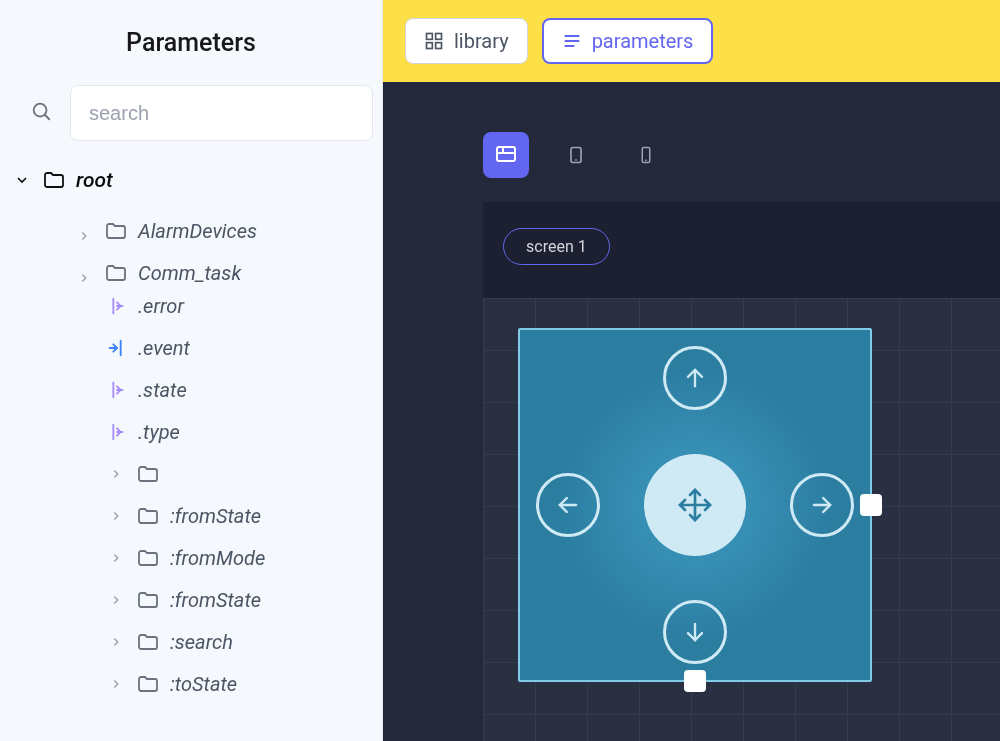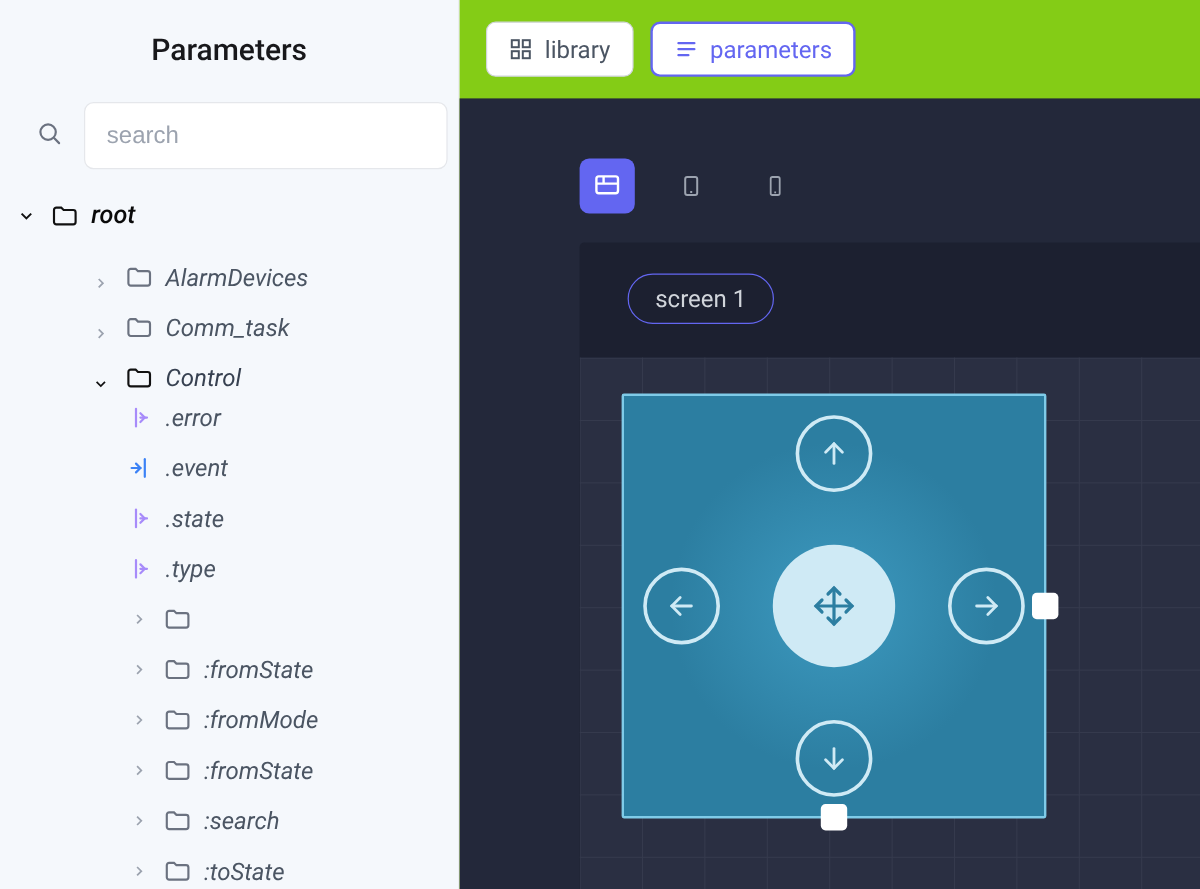--- a/index.html
+++ b/index.html
@@ -65,21 +65,21 @@
   .tree-row.control .lbl { color:#374151; font-size:20px; }
   .param-icon.output { color:#a78bfa; }
   .param-icon.input  { color:#3b82f6; }
 
   
   .right {
     flex: 1;
     height: 100%;
     display: flex;
     flex-direction: column;
-    background: #84cc16;
+    background: #fde047;
   }
   .toolbar {
     height: 82px;
     display: flex;
     align-items: center;
     gap: 14px;
     padding-left: 22px;
     border-bottom: 1px solid transparent;
   }
   .btn {
@@ -128,26 +128,26 @@
   .stage {
     position:absolute;
     left:100px; top:120px;
     right:0; bottom:0;
     background:#1c2030;
     border-top-left-radius:4px;
     overflow:hidden;
   }
   .screen-pill {
     position:absolute;
-    left:40px; top:26px;
+    left:20px; top:26px;
     border:1.5px solid #6366f1;
     color:#d1d5db;
     border-radius:999px;
     padding:8px 22px;
-    font-size:20px;
+    font-size:16px;
   }
   .grid-area {
     position:absolute;
     left:0; top:96px; right:0; bottom:0;
     background:
       linear-gradient(#353a4d 1px, transparent 1px) 0 0 / 52px 52px,
       linear-gradient(90deg, #353a4d 1px, transparent 1px) 0 0 / 52px 52px,
       #2a2f42;
   }
   .widget {
@@ -233,33 +233,20 @@
             </svg>
         </span>
         <span class="folder">
           <svg width="24" height="24" viewBox="0 0 24 24" fill="none" stroke="currentColor" stroke-width="1.8">
               <path d="M3 7a2 2 0 0 1 2-2h4l2 2h8a2 2 0 0 1 2 2v8a2 2 0 0 1-2 2H5a2 2 0 0 1-2-2V7z"></path>
             </svg>
         </span>
         <span class="lbl">Comm_task</span>
       </div>
 
-      <div class="tree-row control indent-1">
-        <span class="chev" style="color:#111">
-          <svg width="14" height="14" viewBox="0 0 24 24" fill="none" stroke="currentColor" stroke-width="2.5">
-              <polyline points="6 9 12 15 18 9"></polyline>
-            </svg>
-        </span>
-        <span class="folder" style="color:#111">
-          <svg width="24" height="24" viewBox="0 0 24 24" fill="none" stroke="currentColor" stroke-width="1.8">
-              <path d="M3 7a2 2 0 0 1 2-2h4l2 2h8a2 2 0 0 1 2 2v8a2 2 0 0 1-2 2H5a2 2 0 0 1-2-2V7z"></path>
-            </svg>
-        </span>
-        <span class="lbl">Control</span>
-      </div>
 
       <div class="tree-row indent-2">
         <span class="param-icon output">
           <svg width="22" height="22" viewBox="0 0 24 24" fill="none" stroke="currentColor" stroke-width="2" stroke-linecap="round">
               <path d="M8 4v16"></path>
               <path d="M12 8l4 4-4 4"></path>
               <path d="M12 12h6"></path>
             </svg>
         </span>
         <span class="lbl">.error</span>

